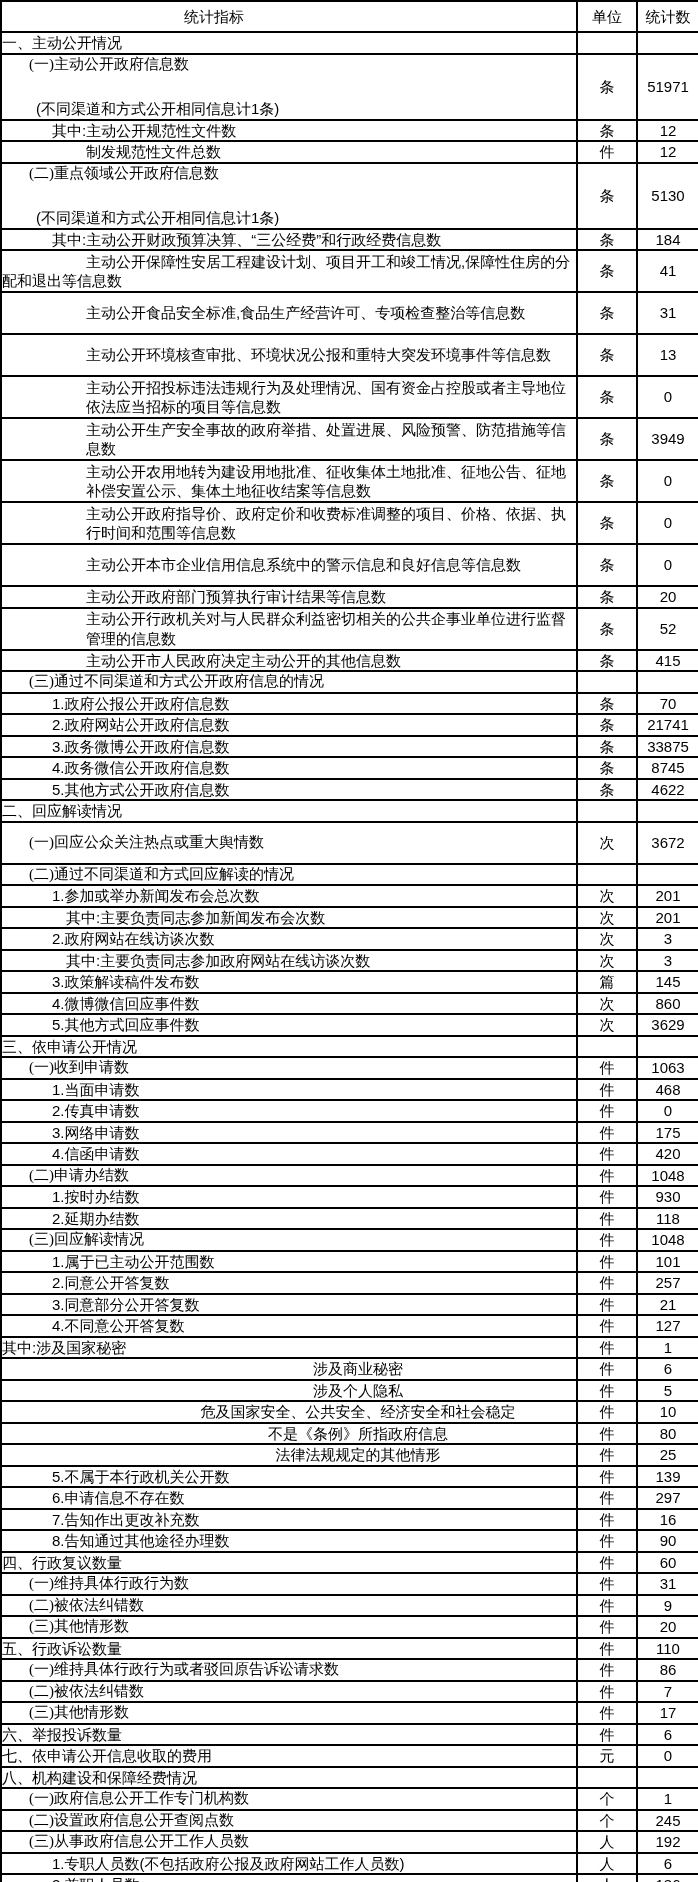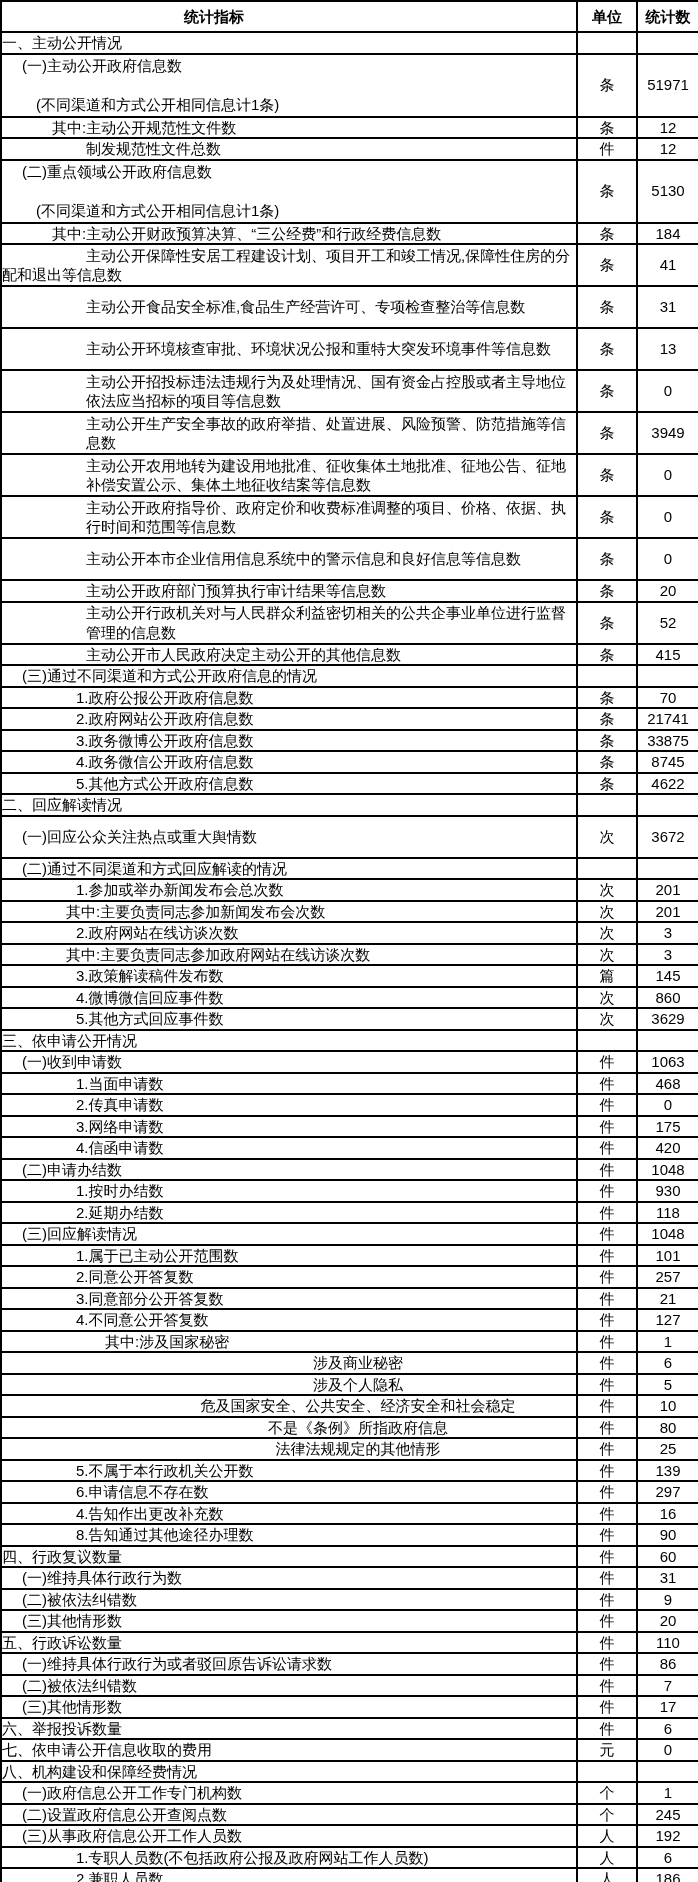--- a/index.html
+++ b/index.html
@@ -2,38 +2,38 @@
 <html><head>
 <meta charset="utf-8">
 <style>
   html,body{margin:0;padding:0;background:#fff;}
   body{font-family:"Liberation Sans","DejaVu Sans",sans-serif;color:#000;}
   #wrap{width:698px;background:#fff;}
   table{border-collapse:collapse;table-layout:fixed;width:698px;}
   col.c1{width:576px;} col.c2{width:60px;} col.c3{width:62px;}
   td,th{border:2px solid #000;padding:0;font-size:15px;line-height:19.5px;
         overflow:hidden;vertical-align:middle;font-weight:normal;}
-  th{height:29px;text-align:center;font-weight:bold;margin-left:16px;}
+  th{height:29px;text-align:center;font-weight:normal;margin-left:16px;}
   th.h-ind{padding-right:150px;}
   .c-unit,.c-val{text-align:center;}
   tr.h1 td{height:19.5px;}
   tr.h2 td{height:40px;}
   tr.h3 td{height:61px;}
   
   .t1{white-space:normal;word-break:break-all;}
   .lv0 .t1{padding-left:0;}
-  .lv1 .t1{padding-left:20px;}
+  .lv1 .t1{padding-left:27px;font-family:Liberation Serif, serif;}
   .lv2 .t1{padding-left:50px;}
   .lv3 .t1{padding-left:84px;}
-  .lvn .t1{padding-left:74px;}
+  .lvn .t1{padding-left:50px;}
   .lvq .t1{padding-left:64px;}
-  .lvq2 .t1{padding-left:103px;}
+  .lvq2 .t1{}
   .lvs2 .t1{padding-left:138px;text-align:center;}
   .hang .t1{padding-left:0;text-indent:84px;}
-  .t2{padding-left:34px;margin-top:19px;}
+  .t2{padding-left:34px;margin-top:25px;}
 </style>
 </head>
 <body>
 
 <div id="wrap">
   <table>
     <colgroup>
         <col class="c1">
         <col class="c2">
         <col class="c3">
@@ -428,21 +428,21 @@
         </tr>
         <tr class="h1 lvn">
           <td class="c-ind">
             <div class="t1">6.申请信息不存在数</div>
           </td>
           <td class="c-unit">件</td>
           <td class="c-val">297</td>
         </tr>
         <tr class="h1 lvn">
           <td class="c-ind">
-            <div class="t1">4.告知作出更改补充数</div>
+            <div class="t1">7.告知作出更改补充数</div>
           </td>
           <td class="c-unit">件</td>
           <td class="c-val">16</td>
         </tr>
         <tr class="h1 lvn">
           <td class="c-ind">
             <div class="t1">8.告知通过其他途径办理数</div>
           </td>
           <td class="c-unit">件</td>
           <td class="c-val">90</td>

